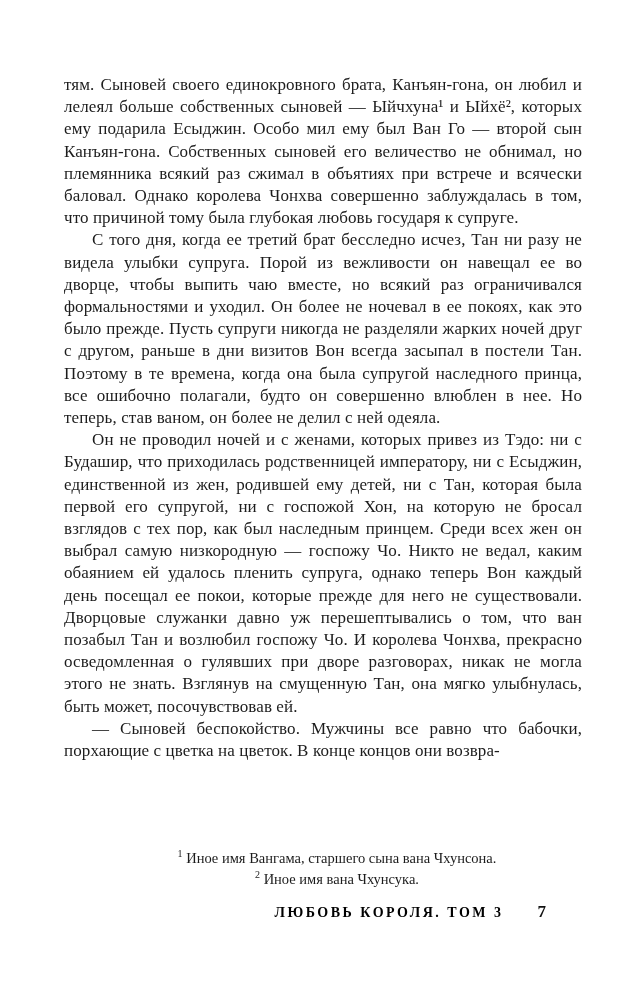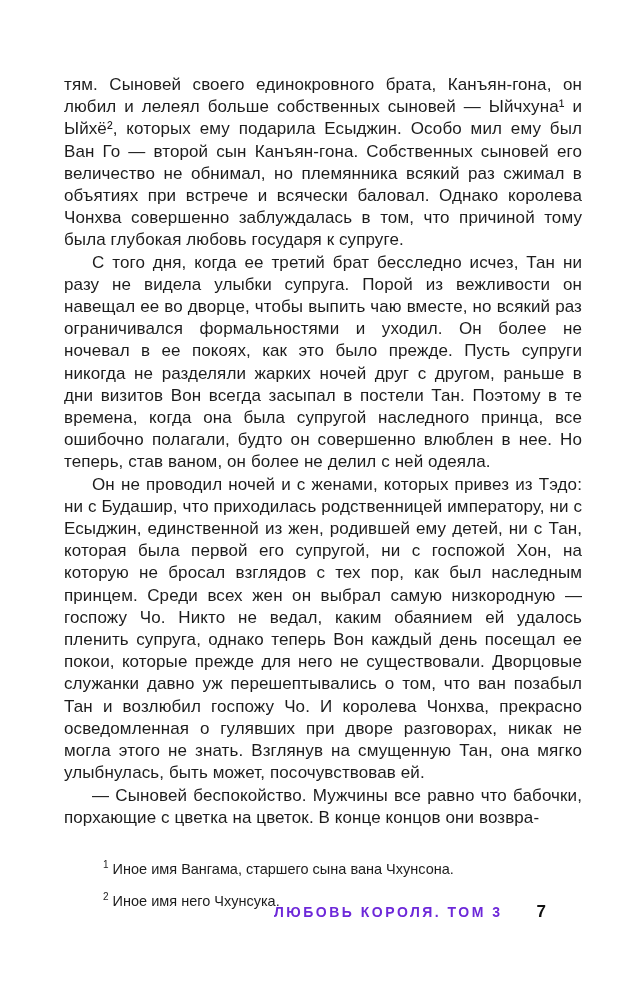--- a/index.html
+++ b/index.html
@@ -7,21 +7,21 @@
     padding: 0;
     background: #ffffff;
   }
   .page {
     position: relative;
     width: 644px;
     height: 1000px;
     background: #ffffff;
     box-sizing: border-box;
     padding: 74px 62px 0 64px;
-    font-family: Liberation Sans, sans-serif;
+    font-family: Liberation Serif, serif;
     color: #1c1c1c;
     overflow: hidden;
   }
   .text-block {
     width: 518px;
   }
   .para {
     margin: 0;
     font-size: 17px;
     line-height: 22.2px;
@@ -34,23 +34,23 @@
   }
   .footnotes {
     position: absolute;
     left: 64px;
     right: 62px;
     top: 848px;
     font-size: 14.5px;
     line-height: 21px;
   }
   .footnote {
-    margin: 11px;
+    margin: 0;
     text-indent: 28px;
-    text-align: left;
+    text-align: center;
   }
   .footnote sup {
     font-size: 10px;
     line-height: 0;
     vertical-align: super;
   }
   .running-footer {
     position: absolute;
     left: 64px;
     right: 62px;
@@ -58,21 +58,21 @@
     display: flex;
     justify-content: flex-end;
     align-items: baseline;
     gap: 34px;
     padding-right: 36px;
   }
   .footer-title {
     font-size: 14px;
     font-weight: bold;
     letter-spacing: 2.5px;
-    color: #6d28d9;
+    color: #000000;
   }
   .footer-page {
     font-size: 17px;
     font-weight: bold;
     color: #111111;
   }
 </style>
 </head>
 <body>
 
@@ -80,21 +80,21 @@
 
   <main class="text-block">
     <p class="para no-indent">тям. Сыновей своего единокровного брата, Канъян-гона, он любил и лелеял больше собственных сыновей — Ыйчхуна¹ и Ыйхё², которых ему подарила Есыджин. Особо мил ему был Ван Го — второй сын Канъян-гона. Собственных сыновей его величество не обнимал, но племянника всякий раз сжимал в объятиях при встрече и всячески баловал. Однако королева Чонхва совершенно заблуждалась в том, что причиной тому была глубокая любовь государя к супруге.</p>
     <p class="para">С того дня, когда ее третий брат бесследно исчез, Тан ни разу не видела улыбки супруга. Порой из вежливости он навещал ее во дворце, чтобы выпить чаю вместе, но всякий раз ограничивался формальностями и уходил. Он более не ночевал в ее покоях, как это было прежде. Пусть супруги никогда не разделяли жарких ночей друг с другом, раньше в дни визитов Вон всегда засыпал в постели Тан. Поэтому в те времена, когда она была супругой наследного принца, все ошибочно полагали, будто он совершенно влюблен в нее. Но теперь, став ваном, он более не делил с ней одеяла.</p>
     <p class="para">Он не проводил ночей и с женами, которых привез из Тэдо: ни с Будашир, что приходилась родственницей императору, ни с Есыджин, единственной из жен, родившей ему детей, ни с Тан, которая была первой его супругой, ни с госпожой Хон, на которую не бросал взглядов с тех пор, как был наследным принцем. Среди всех жен он выбрал самую низкородную — госпожу Чо. Никто не ведал, каким обаянием ей удалось пленить супруга, однако теперь Вон каждый день посещал ее покои, которые прежде для него не существовали. Дворцовые служанки давно уж перешептывались о том, что ван позабыл Тан и возлюбил госпожу Чо. И королева Чонхва, прекрасно осведомленная о гулявших при дворе разговорах, никак не могла этого не знать. Взглянув на смущенную Тан, она мягко улыбнулась, быть может, посочувствовав ей.</p>
     <p class="para">— Сыновей беспокойство. Мужчины все равно что бабочки, порхающие с цветка на цветок. В конце концов они возвра-</p>
   </main>
 
   <section class="footnotes">
     <p class="footnote"><sup>1</sup><span> Иное имя Вангама, старшего сына вана Чхунсона.</span></p>
-    <p class="footnote"><sup>2</sup><span> Иное имя него Чхунсука.</span></p>
+    <p class="footnote"><sup>2</sup><span> Иное имя вана Чхунсука.</span></p>
   </section>
 
   <footer class="running-footer">
     <span class="footer-title">ЛЮБОВЬ КОРОЛЯ. ТОМ 3</span>
     <span class="footer-page">7</span>
   </footer>
 
 </div>
 
 </body></html>

